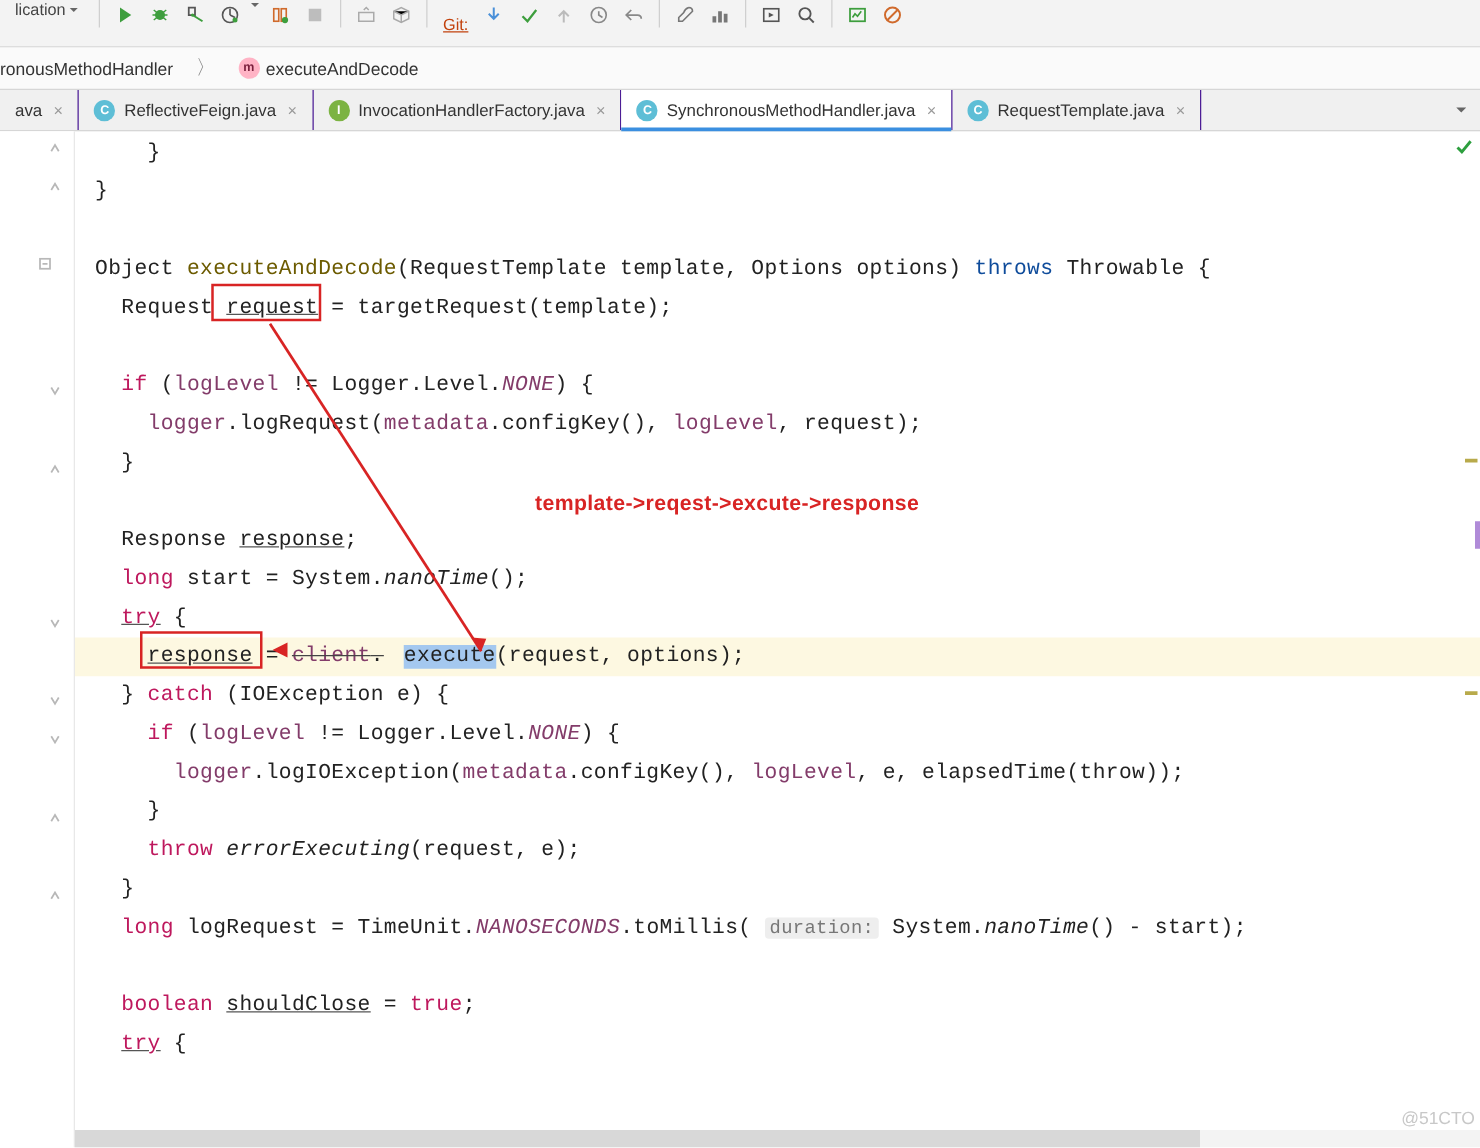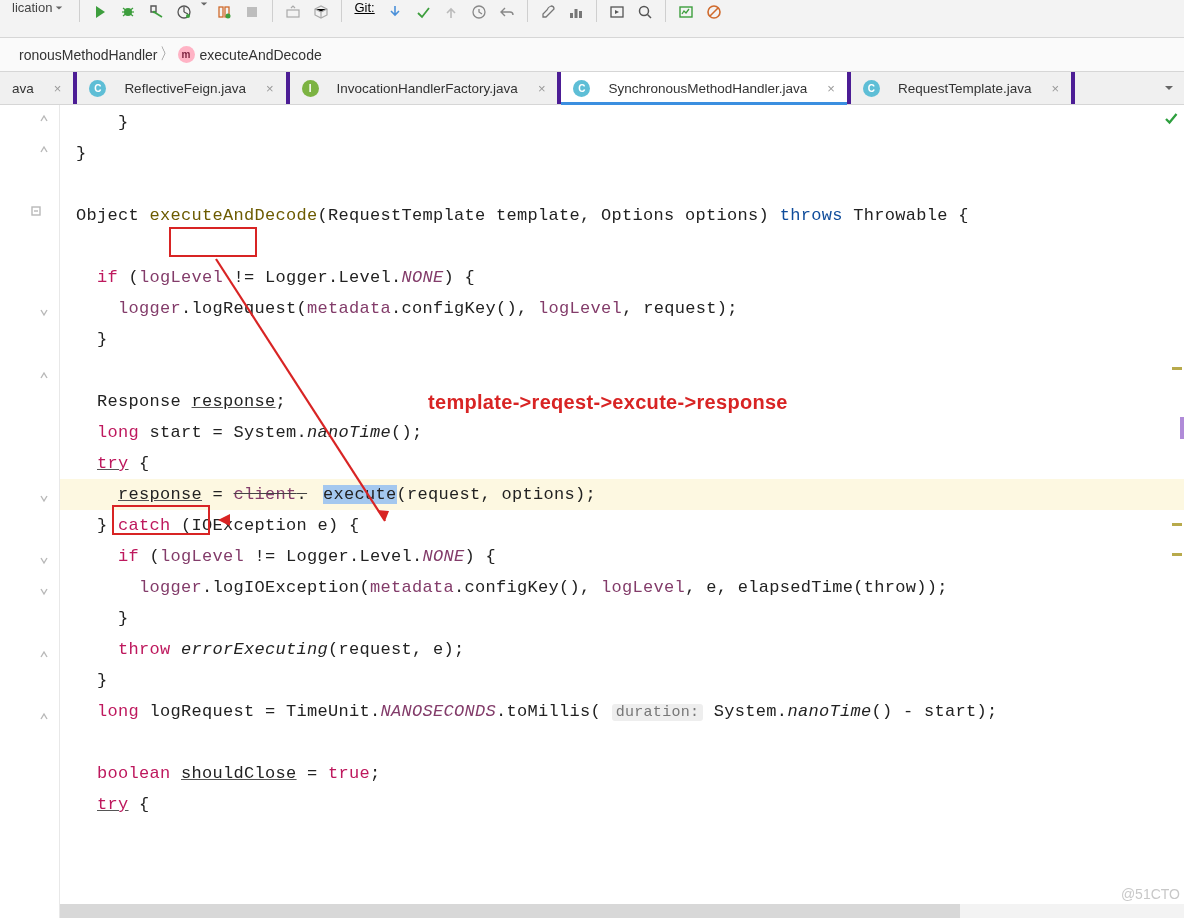--- a/index.html
+++ b/index.html
@@ -5,34 +5,34 @@
     * { margin:0; padding:0; box-sizing:border-box; }
     body { font-family:"Segoe UI", Arial, sans-serif; font-size:13px; background:#fff; color:#222; overflow:hidden; width:1184px; height:918px; }
 
     
     .toolbar { height:38px; border-bottom:1px solid #d6d6d6; display:flex; align-items:flex-start; background:#f3f3f3; padding:0 4px; gap:4px; }
     .tb-sep { width:1px; height:22px; background:#cfcfcf; margin:0 4px; }
     .tb-btn { width:24px; height:24px; display:flex; align-items:center; justify-content:center; border-radius:3px; }
     .tb-btn svg { width:16px; height:16px; }
     .config { display:flex; align-items:center; gap:3px; padding:0 8px; color:#444; }
     .config svg { width:8px; height:8px; }
-    .git-lbl { color:#000000; margin:0 4px;text-decoration:underline; }
-
-    
-    .crumb-bar { height:34px; border-bottom:1px solid #d6d6d6; display:flex; align-items:center; background:#fafafa; padding:0 19px; gap:2px; font-size:14px; }
+    .git-lbl { color:#c2410c; margin:12px 4px;text-decoration:underline; }
+
+    
+    .crumb-bar { height:34px; border-bottom:1px solid #d6d6d6; display:flex; align-items:center; background:#fafafa; padding:0 0; gap:18px; font-size:14px; }
     .crumb { display:flex; align-items:center; gap:5px; color:#333; }
     .crumb-sep { color:#888; font-size:16px; }
     .ico { display:inline-flex; width:17px; height:17px; border-radius:50%; align-items:center; justify-content:center; font-size:10px; font-weight:bold; color:#fff; }
     .ico-c { background:#5ebed6; }
     .ico-i { background:#7cb342; }
     .ico-m { background:#ffb3c5; color:#7a1f3c; }
 
     
     .tabs { height:33px; border-bottom:1px solid #d6d6d6; display:flex; align-items:stretch; background:#f0f0f0; }
-    .tab { display:flex; align-items:center; gap:18px; padding:0 12px; border-right:4px solid #4c1d95; font-size:13.5px; color:#333; cursor:pointer; position:relative; }
+    .tab { display:flex; align-items:center; gap:7px; padding:0 12px; border-right:1px solid #4c1d95; font-size:13.5px; color:#333; cursor:pointer; position:relative; }
     .tab.active { background:#fff; }
     .tab.active::after { content:""; position:absolute; left:0; right:0; bottom:-1px; height:3px; background:#3b8fe0; }
     .tab .close { color:#999; font-size:13px; margin-left:2px; }
     .tabs-tail { display:flex; align-items:center; padding:0 10px; color:#666; margin-left:auto; }
 
     
     .editor-wrap { display:flex; height:calc(100% - 105px); position:relative; }
     .gutter { width:60px; background:#fff; border-right:1px solid #e8e8e8; position:relative; }
     .fold { position:absolute; left:36px; width:16px; height:16px; display:flex; align-items:center; justify-content:center; }
     .fold svg { width:10px; height:10px; stroke:#b8b8b8; stroke-width:1.4; fill:none; }
@@ -47,21 +47,21 @@
     .ident-def { color:#6c5b00; }
     .field { color:#833c6a; }
     .smeth { font-style:italic; color:#222;text-align:center; }
     .sfield { font-style:italic; color:#833c6a; }
     .var-u { text-decoration:underline; text-decoration-color:#555; }
     .strike { text-decoration:line-through; text-decoration-color:#444; }
     .sel { background:#a4c8ef;margin-left:16px; }
     .hint { background:#eee; color:#777; padding:0 4px; border-radius:3px; font-size:15px; }
 
     .red-box { border:2.5px solid #d82424; position:absolute; pointer-events:none; z-index:5; }
-    .anno-text { position:absolute; color:#d82424; font-weight:700; font-family:Arial,sans-serif; font-size:20px; z-index:5; }
+    .anno-text { position:absolute; color:#d82424; font-weight:700; font-family:Arial,sans-serif; font-size:17px; z-index:5; }
     .anno-arrow { position:absolute; z-index:5; pointer-events:none; }
 
     
     .status-strip { position:absolute; top:1px; right:5px; }
     .status-strip svg { width:16px; height:16px; stroke:#2d9f3e; stroke-width:2.3; fill:none; }
 
     .right-marks { position:absolute; top:0; right:0; width:14px; height:100%; }
     .mark { position:absolute; right:2px; width:10px; height:3px; }
     .mark.y { background:#b8aa4b; }
     .mark.v { background:#b08bd8; width:4px; right:0; height:22px; }
@@ -321,20 +321,21 @@
       <div class="mark y" style="top:262px"></div>
       <div class="mark v" style="top:312px"></div>
       <div class="mark y" style="top:418px"></div>
       <div class="mark y" style="top:448px"></div>
     </div>
 
     <div class="code-line"><span>    }</span></div>
     <div class="code-line"><span>}</span></div>
     <div class="code-line"></div>
     <div class="code-line"><span>Object </span><span class="ident-def">executeAndDecode</span><span>(RequestTemplate template, Options options) </span><span class="kw-throws">throws</span><span> Throwable {</span></div>
+    <div class="code-line"><span>  Request </span><span class="var-u">request</span><span> = targetRequest(template);</span></div>
     <div class="code-line"></div>
     <div class="code-line"><span>  </span><span class="kw">if</span><span> (</span><span class="field">logLevel</span><span> != Logger.Level.</span><span class="sfield">NONE</span><span>) {</span></div>
     <div class="code-line"><span>    </span><span class="field">logger</span><span>.logRequest(</span><span class="field">metadata</span><span>.configKey(), </span><span class="field">logLevel</span><span>, request);</span></div>
     <div class="code-line"><span>  }</span></div>
     <div class="code-line"></div>
     <div class="code-line"><span>  Response </span><span class="var-u">response</span><span>;</span></div>
     <div class="code-line"><span>  </span><span class="kw">long</span><span> start = System.</span><span class="smeth">nanoTime</span><span>();</span></div>
     <div class="code-line"><span>  </span><span class="kw var-u">try</span><span> {</span></div>
     <div class="code-line hl-line"><span>    </span><span class="var-u">response</span><span> = </span><span class="field strike">client</span><span class="strike">.</span><span class="sel">execute</span><span>(request, options);</span></div>
     <div class="code-line"><span>  } </span><span class="kw">catch</span><span> (IOException e) {</span></div>

